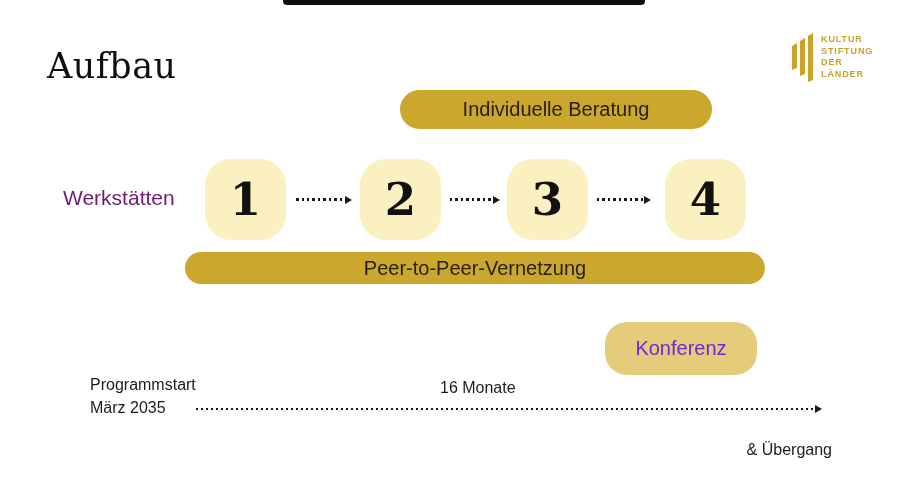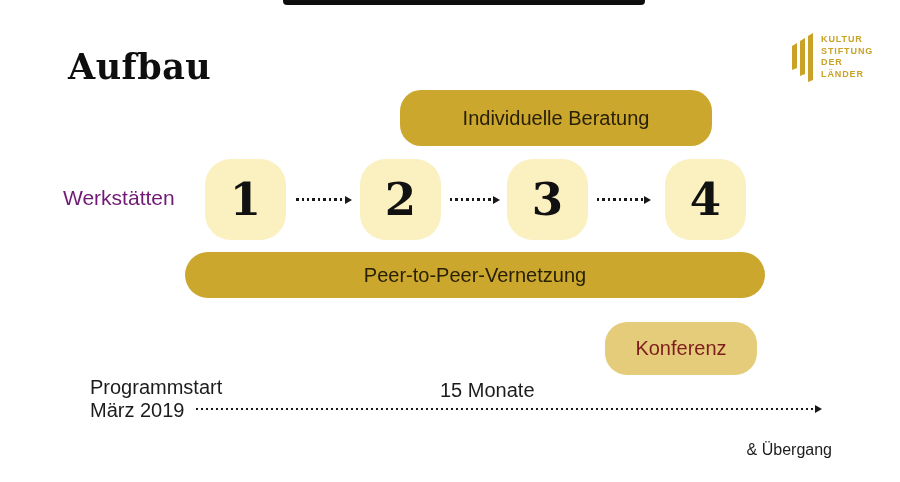--- a/index.html
+++ b/index.html
@@ -11,43 +11,42 @@
     font-family: "Liberation Sans", sans-serif;
     overflow: hidden;
   }
   .top-bar {
     position: absolute; left: 283px; top: 0; width: 362px; height: 5px;
     background: #0e0e0e; border-radius: 0 0 4px 4px;
   }
   .title {
     position: absolute; left: 47px; top: 46px;
     font-family: "DejaVu Serif", serif;
-    font-weight: 700; font-size: 35px; color: #0f0f0f;
+    font-weight: 400; font-size: 35px; color: #0f0f0f;
     letter-spacing: 0.5px;
-    margin-left: 21px;
   }
   .logo {
     position: absolute; left: 792px; top: 32px;
     display: flex; align-items: flex-start;
   }
   .logo-mark { width: 23px; height: 49px; margin-right: 6px; margin-top: 1px; }
   .logo-text {
     color: #c9a227; font-size: 9px; font-weight: 700;
     letter-spacing: 0.9px; line-height: 11.6px; margin-top: 2px;
     white-space: nowrap;
   }
   .pill {
     position: absolute; display: flex; align-items: center; justify-content: center;
     background: #cba72e; color: #292005; font-size: 20px;
   }
-  .pill-individual { left: 400px; top: 90px; width: 312px; height: 56px; border-radius: 21px; }
-  .pill-peer { left: 185px; top: 252px; width: 580px; height: 46px; border-radius: 23px; }
+  .pill-individual { left: 400px; top: 90px; width: 312px; height: 39px; border-radius: 21px; }
+  .pill-peer { left: 185px; top: 252px; width: 580px; height: 32px; border-radius: 23px; }
   .pill-conference {
     left: 605px; top: 322px; width: 152px; height: 53px; border-radius: 22px;
-    background: #e4cc7a; color: #7f1d1d;
+    background: #e4cc7a; color: #6d28d9;
   }
   .workshop-label {
     position: absolute; left: 63px; top: 186px;
     font-size: 21px; color: #701a75;
   }
   .step-box {
     position: absolute; top: 159px; width: 81px; height: 81px;
     background: #faf0c0; border-radius: 26px;
     display: flex; align-items: center; justify-content: center;
     font-family: "DejaVu Serif", serif; font-weight: 700;
@@ -62,21 +61,21 @@
   .dots {
     flex: 1; height: 2.5px;
     background: repeating-linear-gradient(90deg, #191919 0 2.5px, transparent 2.5px 5.5px);
   }
   .arrow-head {
     width: 0; height: 0;
     border-left: 7px solid #191919;
     border-top: 4px solid transparent;
     border-bottom: 4px solid transparent;
   }
-  .tl-text { position: absolute; font-size: 20px; color: #1c1c1c; }
+  .tl-text { position: absolute; font-size: 16px; color: #1c1c1c; }
   .tl-start-1 { left: 90px; top: 376px; }
   .tl-start-2 { left: 90px; top: 399px; }
   .tl-duration { left: 440px; top: 379px; }
   .tl-line { position: absolute; left: 196px; top: 404px; width: 626px; height: 9px; display: flex; align-items: center; }
   .tl-line .dots { height: 2px; background: repeating-linear-gradient(90deg, #191919 0 2px, transparent 2px 5px); }
   .tl-end { position: absolute; left: 640px; width: 192px; text-align: right; font-size: 16px; color: #1c1c1c; }
   .tl-end-1 { top: 418px; }
   .tl-end-2 { top: 441px; text-align: right; }
 </style>
 </head>
@@ -121,22 +120,22 @@
     <div class="dots"></div>
     <div class="arrow-head"></div>
   </div>
   <div class="step-box step-4">4</div>
 
   <div class="pill pill-peer">Peer-to-Peer-Vernetzung</div>
 
   <div class="pill pill-conference">Konferenz</div>
 
   <div class="tl-text tl-start-1">Programmstart</div>
-  <div class="tl-text tl-start-2">März 2019</div>
-  <div class="tl-text tl-duration">15 Monate</div>
+  <div class="tl-text tl-start-2">März 2035</div>
+  <div class="tl-text tl-duration">16 Monate</div>
 
   <div class="tl-line">
     <div class="dots"></div>
     <div class="arrow-head"></div>
   </div>
 
   <div class="tl-end tl-end-2">&amp; Übergang</div>
 
 </div>
 

